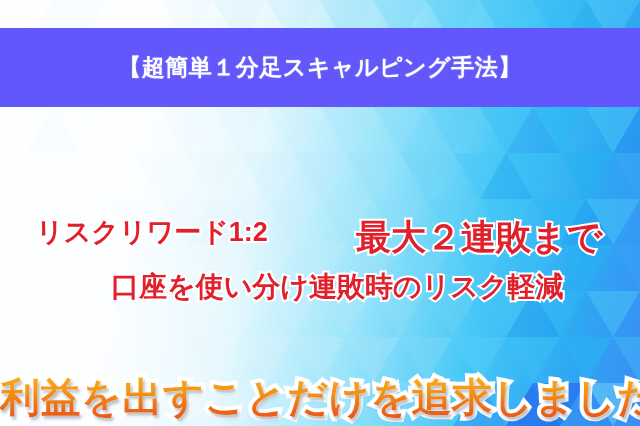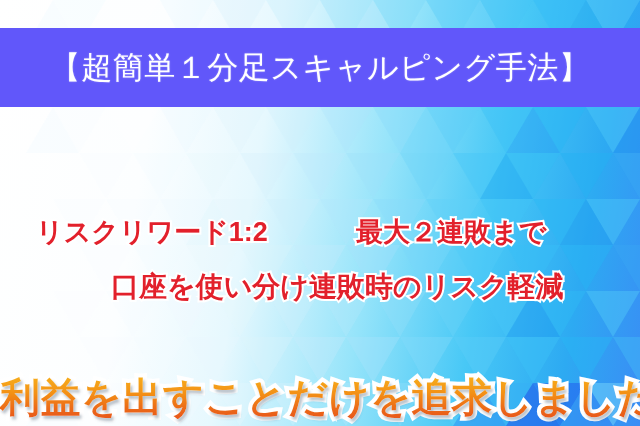--- a/index.html
+++ b/index.html
@@ -47,22 +47,22 @@
     width: 640px;
     height: 79px;
     background: #6157FA;
     display: flex;
     align-items: center;
     justify-content: center;
     z-index: 6;
   }
   .title-text {
     color: #ffffff;
-    font-size: 31px;
-    font-weight: normal;
+    font-size: 23px;
+    font-weight: bold;
     letter-spacing: 0.5px;
     white-space: nowrap;
     text-shadow: 0 0 2px rgba(255,255,255,0.35);
   }
 
   
   .callout-wrap {
     position: absolute;
     left: 163px;
     top: 141px;
@@ -101,21 +101,21 @@
     color: #E2202B;
     font-weight: bold;
     white-space: nowrap;
     -webkit-text-stroke: 4px #ffffff;
     paint-order: stroke fill;
     text-shadow:
        1px 0 0 #ffffff, -1px 0 0 #ffffff,
        0 1px 0 #ffffff, 0 -1px 0 #ffffff;
   }
   .benefit-risk-reward { left: 36px;  top: 214px; font-size: 27px; }
-  .benefit-max-loss    { left: 356px; top: 214px; font-size: 27px; }
+  .benefit-max-loss    { left: 356px; top: 214px; font-size: 35px; }
   .benefit-accounts    { left: 111px; top: 268px; font-size: 28px; font-family: Liberation Mono, monospace; }
 
   
   .headline {
     position: absolute;
     left: 0;
     top: 322px;
     width: 640px;
     text-align: center;
     z-index: 6;

